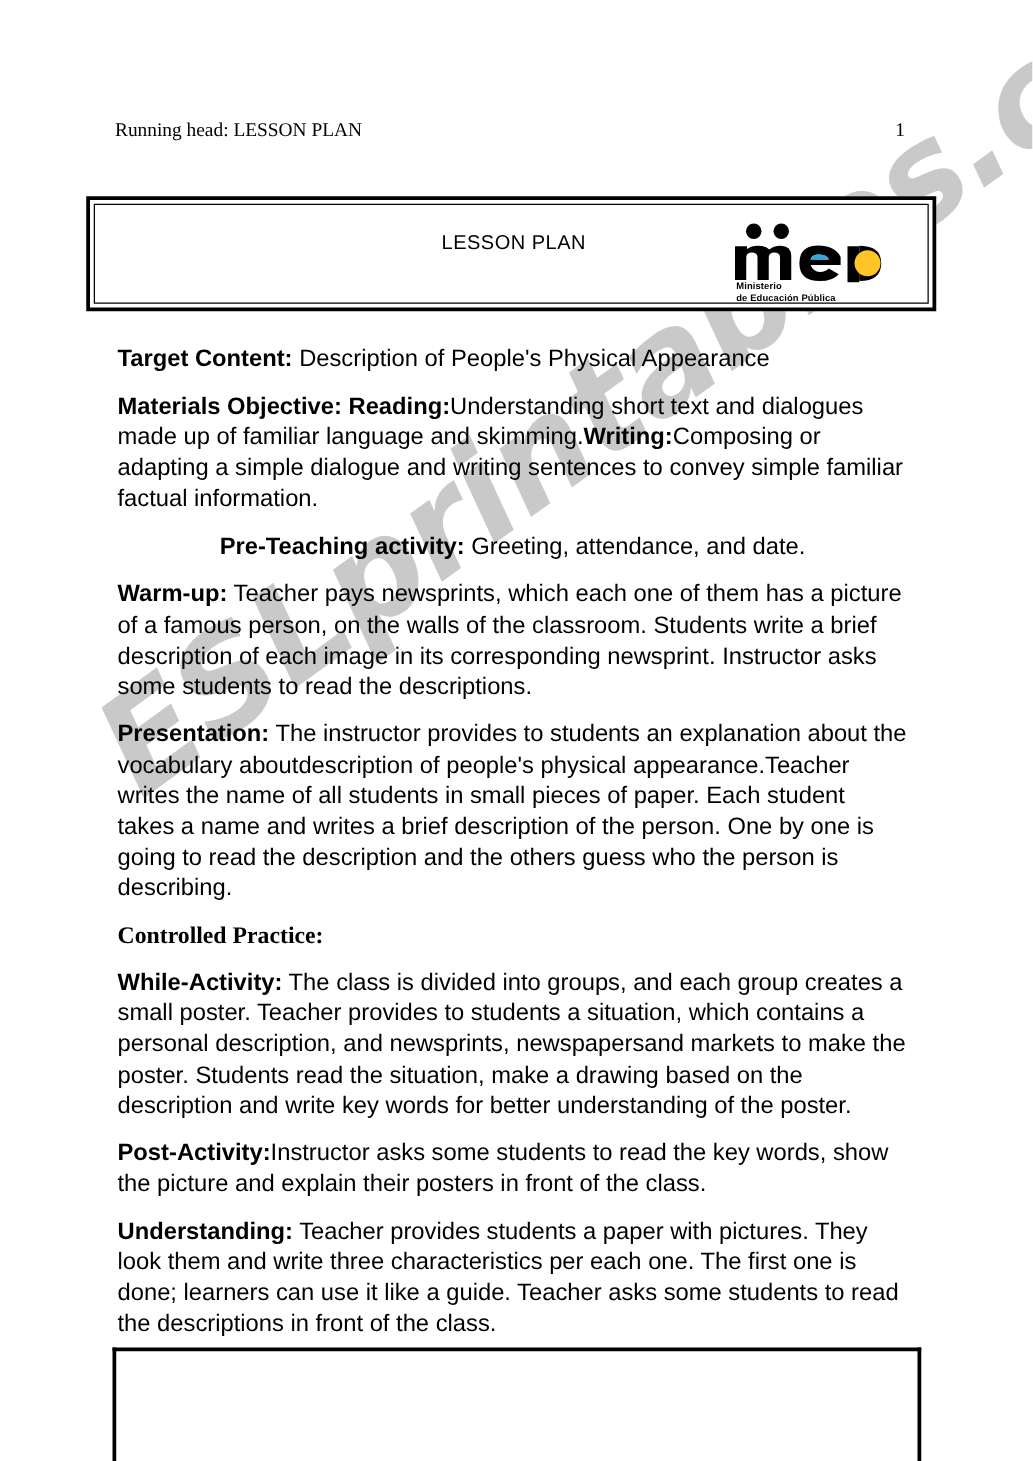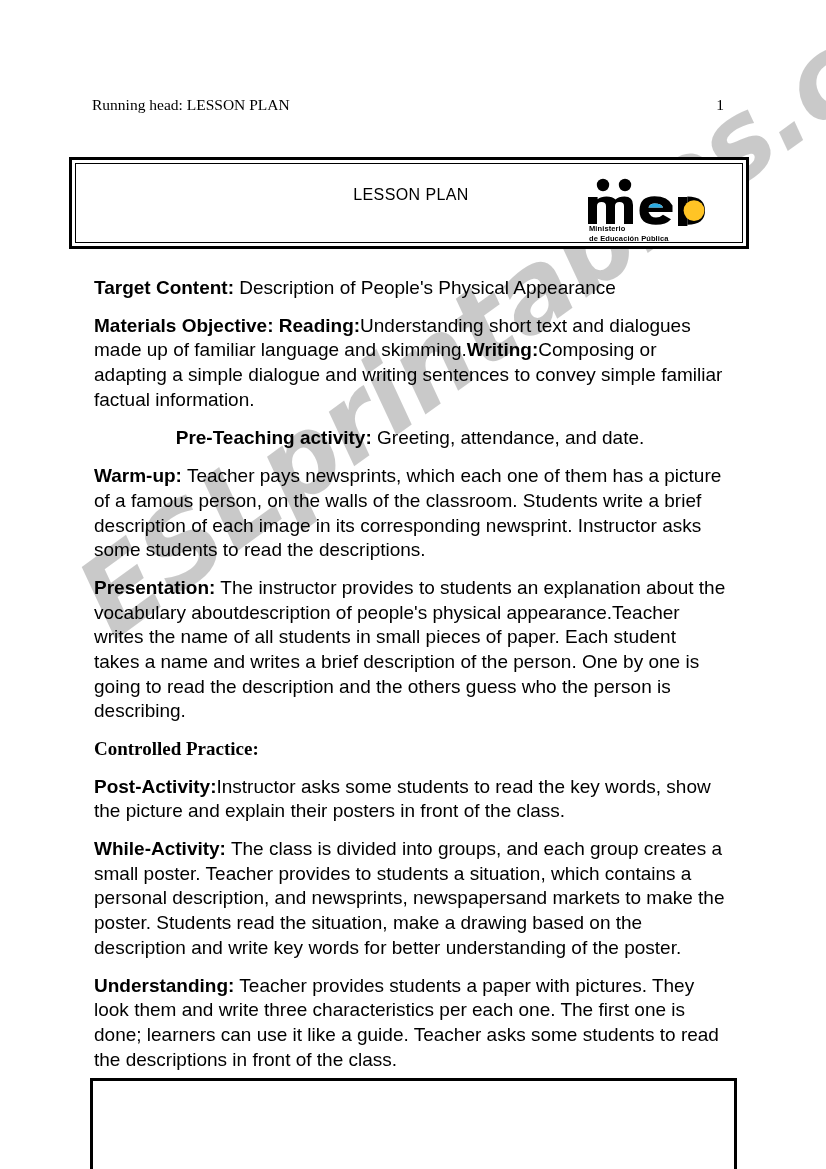--- a/index.html
+++ b/index.html
@@ -227,25 +227,25 @@
     </p>
 
     <p class="para">
       <span class="lbl">Presentation:</span><span> The instructor provides to students an explanation about the vocabulary aboutdescription of people's physical appearance.Teacher writes the name of all students in small pieces of paper. Each student takes a name and writes a brief description of the person. One by one is going to read the description and the others guess who the person is describing.</span>
     </p>
 
     <p class="heading-only gap-before-lg">Controlled Practice:</p>
 
 
     <p class="para">
+      <span class="lbl">While-Activity:</span><span> The class is divided into groups, and each group creates a small poster. Teacher provides to students a situation, which contains a personal description, and newsprints, newspapersand markets to make the poster. Students read the situation, make a drawing based on the description and write key words for better understanding of the poster.</span>
+    </p>
+
+    <p class="para">
       <span class="lbl">Post-Activity:</span><span>Instructor asks some students to read the key words, show the picture and explain their posters in front of the class.</span>
-    </p>
-
-    <p class="para">
-      <span class="lbl">While-Activity:</span><span> The class is divided into groups, and each group creates a small poster. Teacher provides to students a situation, which contains a personal description, and newsprints, newspapersand markets to make the poster. Students read the situation, make a drawing based on the description and write key words for better understanding of the poster.</span>
     </p>
 
     <p class="para">
       <span class="lbl">Understanding:</span><span> Teacher provides students a paper with pictures. They look them and write three characteristics per each one. The first one is done; learners can use it like a guide. Teacher asks some students to read the descriptions in front of the class.</span>
     </p>
 
 
 
   </div>
 

